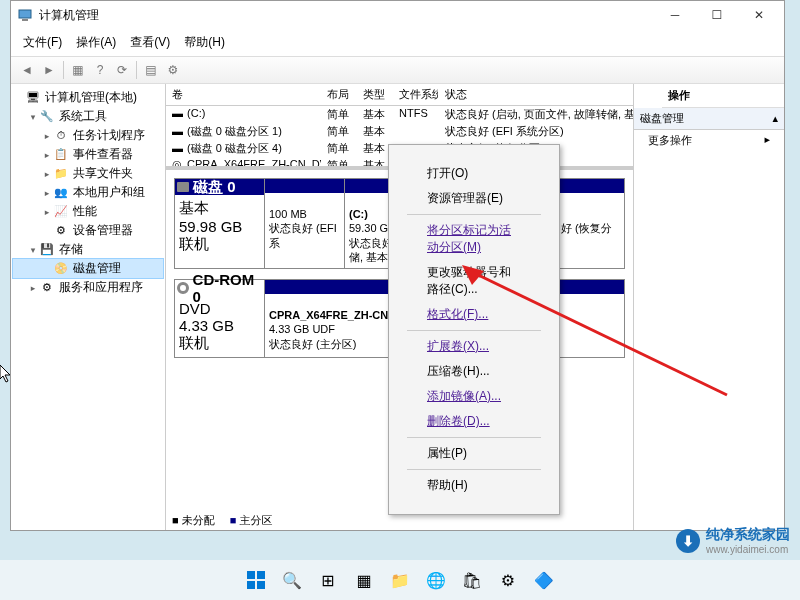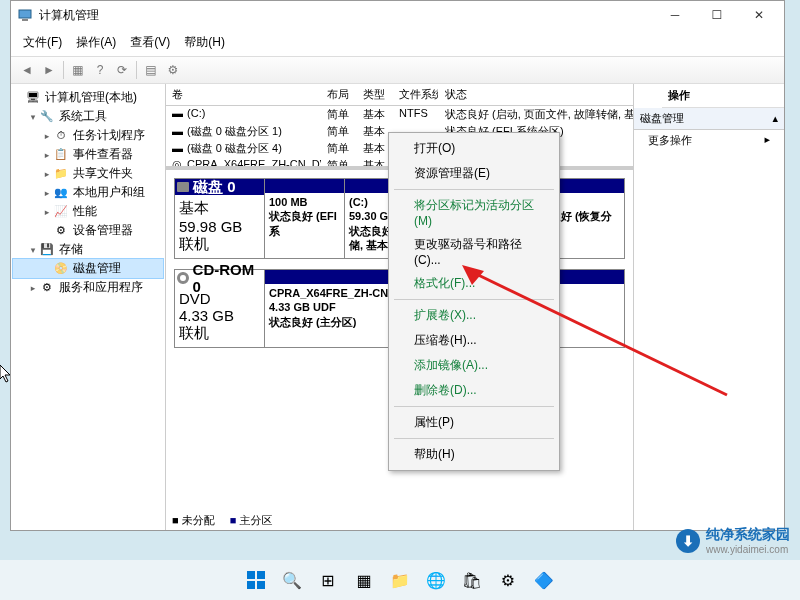--- a/index.html
+++ b/index.html
@@ -35,33 +35,33 @@
 .c-fs { width: 46px; }
 .c-stat { flex: 1; }
 .diagram { flex: 1; border-top: 4px solid #ccc; padding: 8px; overflow: auto; background: #fff; }
 .disk-row { display: flex; border: 1px solid #888; margin-bottom: 10px; min-height: 70px; }
 .disk-label { width: 90px; border-right: 1px solid #888; padding: 4px; font-size: 15px; }
 .disk-label .hdr { background: #000080; color: #fff; padding: 0 2px; margin: -4px -4px 4px -4px; display: flex; align-items: center; gap: 4px; height: 16px; }
 .disk-parts { flex: 1; display: flex; }
 .part { border-right: 1px solid #888; font-size: 11px; padding: 4px; position: relative; overflow: hidden; }
 .part:last-child { border-right: none; }
 .part .bar { position: absolute; left: 0; right: 0; top: 0; height: 14px; background: #000080; }
-.part .body { margin-top: 12px; line-height: 1.3; font-weight: bold; }
+.part .body { margin-top: 24px; line-height: 1.3; }
 .legend { font-size: 11px; padding: 2px 6px; display: flex; gap: 15px; }
 .legend span::before { content: "■ "; }
 .legend .un::before { color: #000; }
 .legend .pri::before { color: #000080; }
 .right-pane { width: 150px; padding: 0; font-size: 12px; }
 .right-pane .hdr { padding: 4px 6px; font-weight: bold; border-bottom: 1px solid #ddd; font-size: 11px; margin-left: 28px; }
 .right-pane .sect { background: #eef3fa; padding: 3px 6px; border-bottom: 1px solid #ccc; display: flex; justify-content: space-between; align-items: center; font-size: 11px; }
 .right-pane .item { padding: 3px 14px; font-size: 11px; display: flex; justify-content: space-between; }
 
-.context-menu { position: absolute; left: 388px; top: 132px; width: 172px; background: #f4f4f4; border: 1px solid #aaa; box-shadow: 2px 2px 5px rgba(0,0,0,0.3); padding: 3px; font-size: 12px; }
+.context-menu { position: absolute; left: 388px; top: 144px; width: 172px; background: #f4f4f4; border: 1px solid #aaa; box-shadow: 2px 2px 5px rgba(0,0,0,0.3); padding: 16px; font-size: 12px; }
 .context-menu .cm-item { padding: 4px 22px; }
-.context-menu .cm-item.disabled { color: #15803d; }
+.context-menu .cm-item.disabled { color: #4c1d95; text-decoration: underline; }
 .context-menu .cm-sep { height: 1px; background: #ccc; margin: 3px 2px; }
 
 .arrow { position: absolute; left: 462px; top: 265px; width: 270px; height: 135px; pointer-events: none; }
 
 .taskbar { position: absolute; bottom: 0; left: 0; right: 0; height: 40px; background: rgba(240,244,248,0.85); display: flex; align-items: center; justify-content: center; gap: 4px; }
 .taskbar .tbi { width: 32px; height: 32px; display: flex; align-items: center; justify-content: center; font-size: 16px; }
 
 .watermark { position: absolute; right: 10px; bottom: 45px; display: flex; align-items: center; gap: 6px; font-size: 14px; color: #1a6fb8; font-weight: bold; }
 .watermark .wm-ico { width: 24px; height: 24px; background: #1a6fb8; border-radius: 50%; display: flex; align-items: center; justify-content: center; color: #fff; font-size: 14px; }
 

